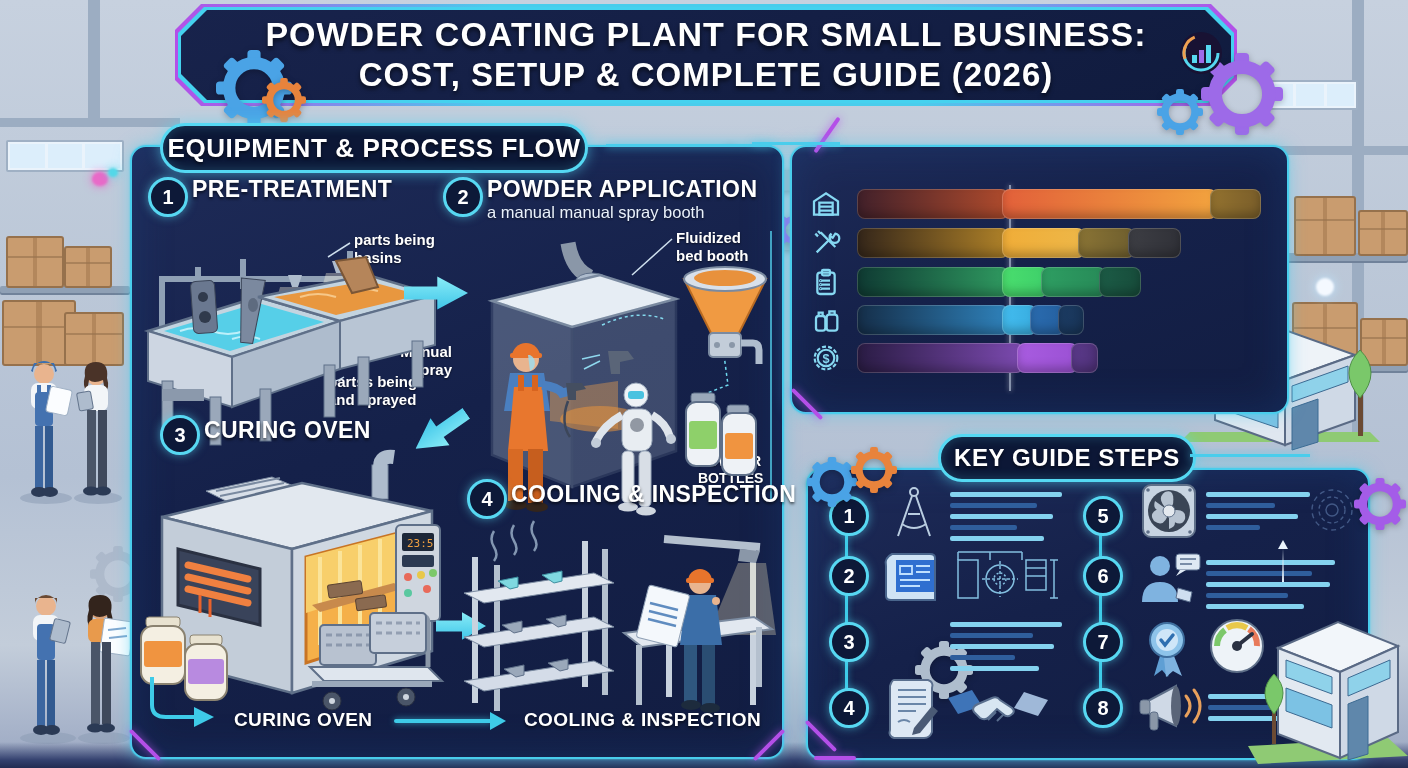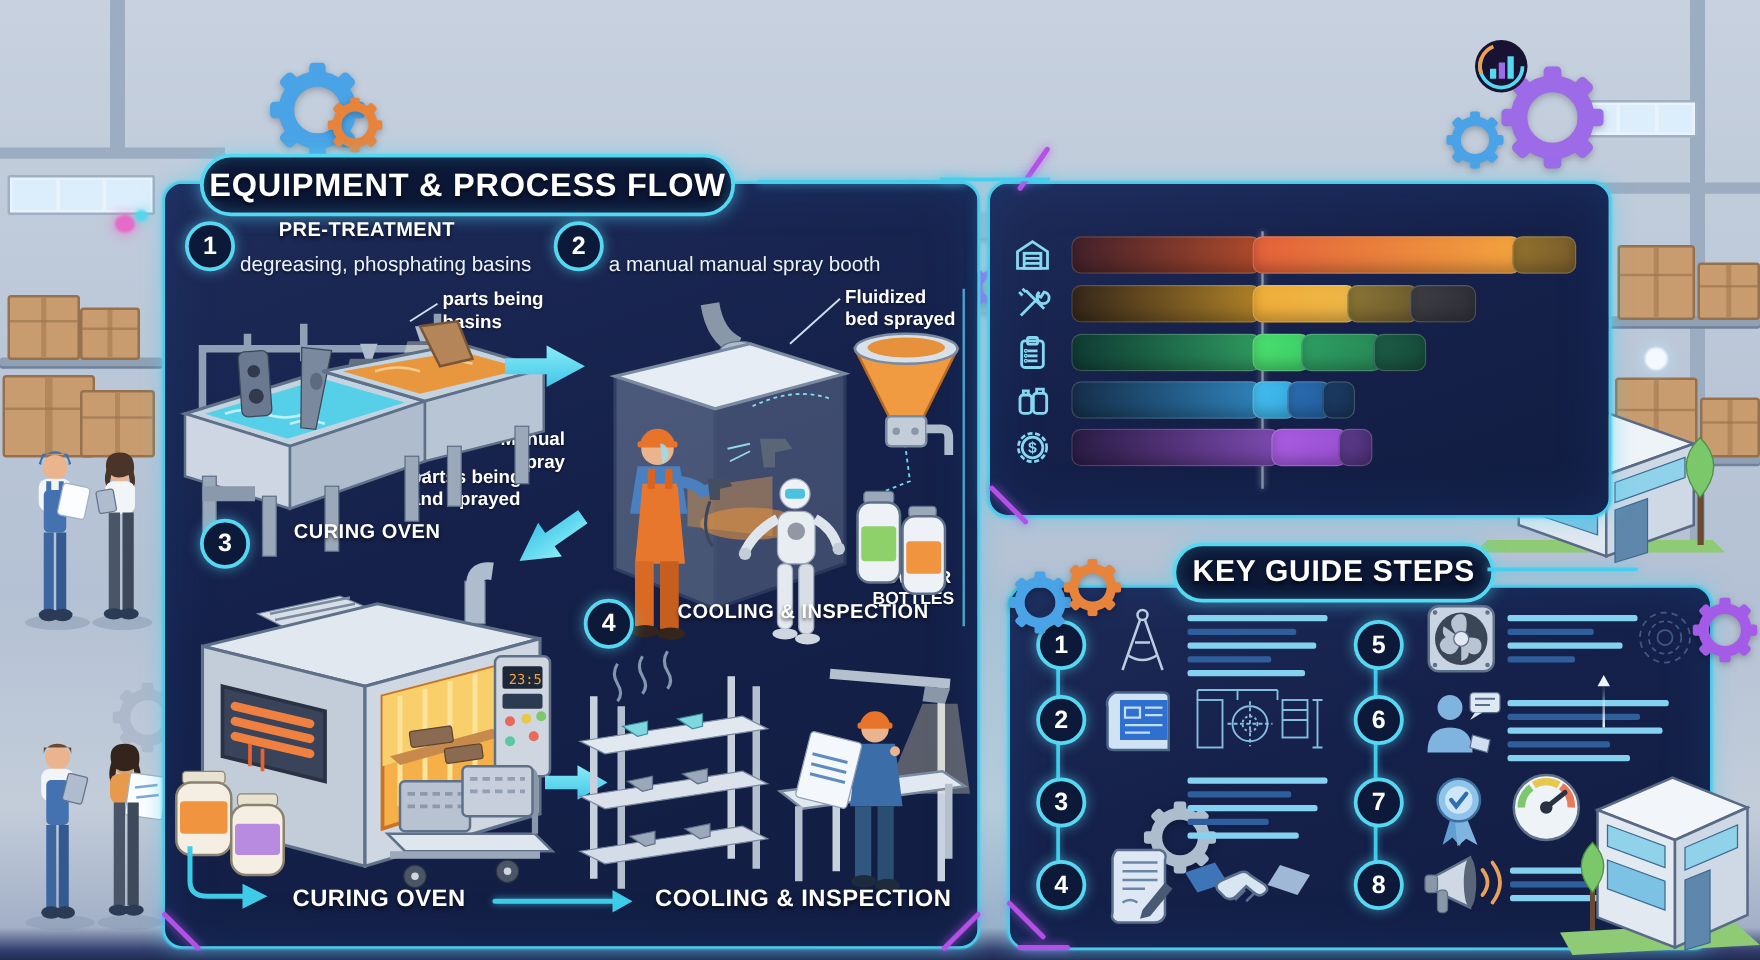--- a/index.html
+++ b/index.html
@@ -43,22 +43,22 @@
   .banner-frame .l1{background:linear-gradient(90deg,#b44fe8,#49cdec 30%,#49cdec 70%,#b44fe8);}
   .banner-frame .l2{inset:3px;background:#45d2ef;}
   .banner-frame .l3{inset:6px;background:linear-gradient(160deg,#18234c,#101b3e);}
   .banner-text{position:absolute;left:0;right:0;text-align:center;color:#fff;font-weight:800;
     text-shadow:0 3px 4px rgba(0,0,0,.6);letter-spacing:1px;}
 
   
   .numcirc{position:absolute;width:34px;height:34px;border-radius:50%;background:#0d1938;
     border:3px solid #57d8f2;box-shadow:0 0 10px rgba(87,216,242,.55);
     display:flex;align-items:center;justify-content:center;color:#fff;font-weight:800;font-size:20px;}
-  .steptitle{position:absolute;color:#fff;font-weight:800;font-size:16px;letter-spacing:.4px;
-    text-shadow:0 2px 3px rgba(0,0,0,.6);white-space:nowrap;margin-left:31px;}
+  .steptitle{position:absolute;color:#fff;font-weight:800;font-size:23px;letter-spacing:.4px;
+    text-shadow:0 2px 3px rgba(0,0,0,.6);white-space:nowrap;}
   .stepsub{position:absolute;color:#e9f1fb;font-size:16.5px;text-shadow:0 1px 2px rgba(0,0,0,.5);white-space:nowrap;}
   .anno{position:absolute;color:#fff;font-size:15px;font-weight:600;line-height:1.18;
     white-space:pre-line;text-shadow:0 1px 2px rgba(0,0,0,.6);}
   .flowlabel{position:absolute;color:#fff;font-weight:800;font-size:19px;letter-spacing:.4px;
     text-shadow:0 2px 3px rgba(0,0,0,.6);white-space:nowrap;}
 
   
   .arrowR{position:absolute;background:linear-gradient(180deg,#8deef8,#3cc4e8);
     clip-path:polygon(0 32%,52% 32%,52% 4%,100% 50%,52% 96%,52% 68%,0 68%);
     filter:drop-shadow(0 0 5px rgba(80,210,240,.7));}
@@ -205,20 +205,27 @@
     <div class="abs" style="left:1150px;top:248px;color:#cfe2f0;font-size:14px;font-weight:700;transform:rotate(-8deg)">$</div>
     <div class="abs" style="left:1212px;top:292px;color:#dfeaf5;font-size:13px;font-weight:700;transform:rotate(-12deg)">$5</div>
     <div class="glowdot" style="left:1156px;top:288px;width:10px;height:10px;background:#eab068"></div>
     <div class="glowdot" style="left:1196px;top:318px;width:7px;height:7px;background:#7fd4ee"></div>
     <div class="abs" style="left:1168px;top:252px;width:2px;height:42px;background:linear-gradient(180deg,#8fd8f0,transparent)"></div>
     <div class="abs" style="left:1232px;top:238px;width:2px;height:56px;background:linear-gradient(180deg,#8fd8f0,transparent)"></div>
     <div class="glowdot" style="left:1316px;top:278px;width:18px;height:18px;background:#f4f9ff;box-shadow:0 0 12px #bfe6ff"></div>
     <div class="floorglow"></div>
   </div>
 
+  <div class="banner-frame">
+    <div class="layer l1"></div>
+    <div class="layer l2"></div>
+    <div class="layer l3"></div>
+    <div class="banner-text" style="top:11px;font-size:34px">POWDER COATING PLANT FOR SMALL BUSINESS:</div>
+    <div class="banner-text" style="top:52px;font-size:33px">COST, SETUP &amp; COMPLETE GUIDE (2026)</div>
+  </div>
   <svg class="gear abs" style="left:178px;top:12px;color:#4aa3e6" width="76" height="76" viewBox="-52 -52 104 104">
       <use href="#gearSym"></use>
     </svg>
   <svg class="gear abs" style="left:240px;top:56px;color:#e8833c" width="44" height="44" viewBox="-52 -52 104 104">
       <use href="#gearSym"></use>
     </svg>
   <svg class="gear abs" style="left:1160px;top:12px;color:#9d6ae8" width="82" height="82" viewBox="-52 -52 104 104">
       <use href="#gearSym"></use>
     </svg>
   <svg class="abs" style="left:1177px;top:29px" width="48" height="48" viewBox="0 0 48 48">
@@ -256,35 +263,35 @@
 
     <div class="pill" style="left:28px;top:-24px;width:422px;height:44px;font-size:26px">
       <span>EQUIPMENT &amp; PROCESS FLOW</span>
     </div>
     <div class="pill-line" style="left:474px;top:-3px;width:166px"></div>
 
     <div class="numcirc" style="left:16px;top:30px">
         <span>1</span>
       </div>
     <div class="steptitle" style="left:60px;top:29px">PRE-TREATMENT</div>
-    <div class="stepsub" style="left:60px;top:56px">degreasing, phosphating basins</div>
 
     <div class="numcirc" style="left:311px;top:30px">
         <span>2</span>
       </div>
+    <div class="steptitle" style="left:355px;top:29px">POWDER APPLICATION</div>
     <div class="stepsub" style="left:355px;top:56px">a manual manual spray booth</div>
 
     <div class="anno" style="left:222px;top:84px">parts being
 basins</div>
     <div class="anno" style="left:196px;top:226px">partss being
 and sprayed</div>
     <div class="anno" style="left:248px;top:196px;width:72px;text-align:right">Manual
 spray</div>
     <div class="anno" style="left:544px;top:82px">Fluidized
-bed sprayed</div>
+bed booth</div>
     <div class="anno" style="left:566px;top:306px;font-weight:800;font-size:14px">POWDER
 BOTTLES</div>
 
     <svg class="abs" style="left:0;top:0" width="650" height="610" viewBox="0 0 650 610">
       <path d="M218 96 L196 110" stroke="#cfe0ee" stroke-width="1.5" fill="none"></path>
       <path d="M212 230 q-14 10 -22 -6" stroke="#cfe0ee" stroke-width="1.5" fill="none"></path>
       <path d="M540 92 L500 128" stroke="#cfe0ee" stroke-width="1.5" fill="none"></path>
       <path d="M470 178 q34 -16 62 -6" stroke="#6fd8ee" stroke-width="1.5" fill="none" stroke-dasharray="3 3"></path>
       <path d="M592 208 L596 238 L560 252" stroke="#6fd8ee" stroke-width="1.5" fill="none" stroke-dasharray="3 3"></path>
     </svg>

